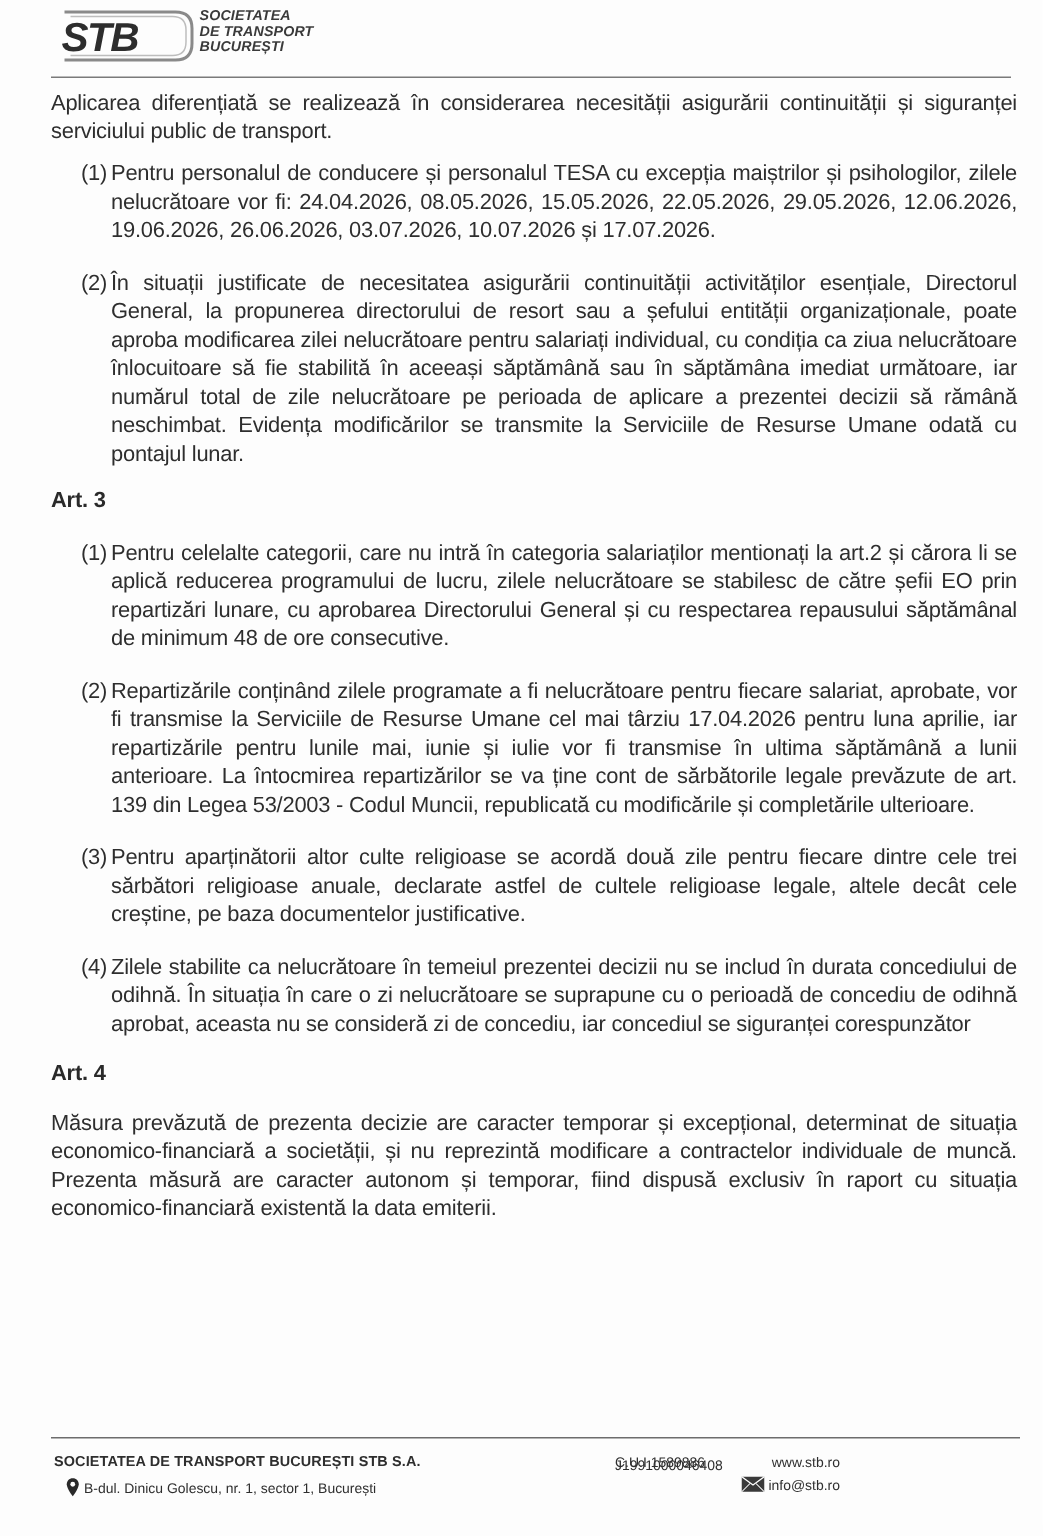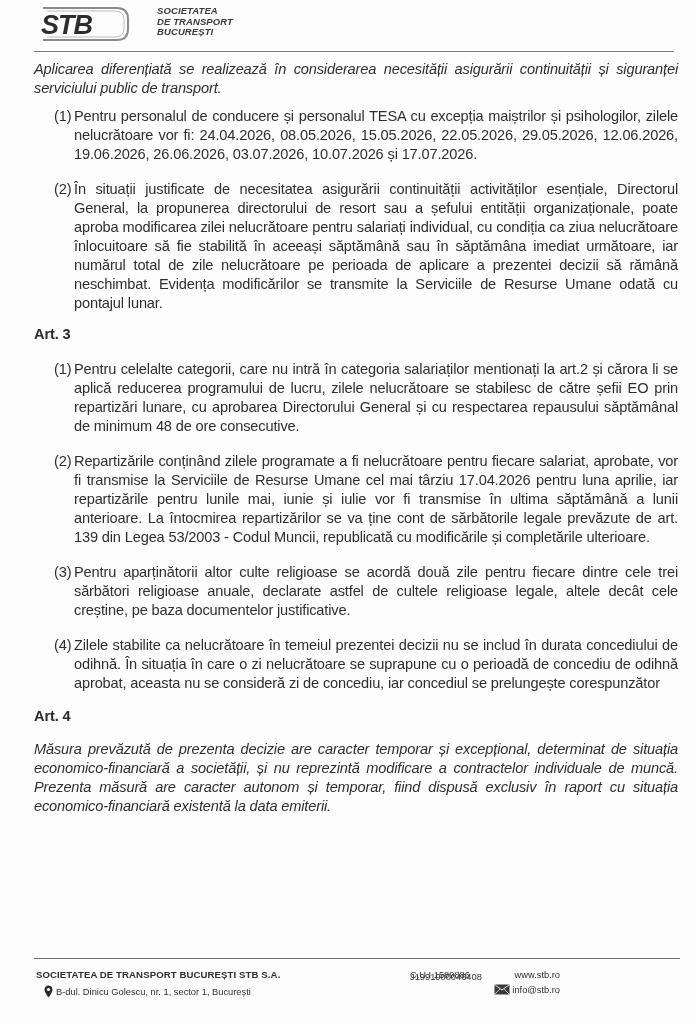--- a/index.html
+++ b/index.html
@@ -34,21 +34,21 @@
       position: absolute;
       left: 133px;
       top: 6px;
       font-size: 9.5px;
       line-height: 10.5px;
       font-weight: bold;
       font-style: italic;
       color: #3a3a3a;
       letter-spacing: 0.1px;
     }
-    .logo-text div { white-space: nowrap; margin-left: 24px; }
+    .logo-text div { white-space: nowrap; }
     .header-rule {
       position: absolute;
       left: 34px;
       top: 51px;
       width: 640px;
       height: 1px;
       background: #7a7a7a;
     }
     .content {
       position: absolute;
@@ -56,21 +56,20 @@
       top: 60px;
       width: 644px;
       font-size: 14.6px;
       line-height: 19px;
       text-align: justify;
       color: #2e2e2e;
       letter-spacing: -0.15px;
     }
     .para {
       margin: 0;
-      font-style: italic;
     }
     .art-title {
       font-weight: bold;
       margin: 0;
       color: #2a2a2a;
     }
     .item {
       position: relative;
       padding-left: 40px;
       margin: 0;
@@ -175,21 +174,21 @@
   <div class="item" style="margin-top:16px;">
     <span class="num">(2)</span>
     <span>Repartizările conținând zilele programate a fi nelucrătoare pentru fiecare salariat, aprobate, vor fi transmise la Serviciile de Resurse Umane cel mai târziu 17.04.2026 pentru luna aprilie, iar repartizările pentru lunile mai, iunie și iulie vor fi transmise în ultima săptămână a lunii anterioare. La întocmirea repartizărilor se va ține cont de sărbătorile legale prevăzute de art. 139 din Legea 53/2003 - Codul Muncii, republicată cu modificările și completările ulterioare.</span>
   </div>
   <div class="item" style="margin-top:16px;">
     <span class="num">(3)</span>
     <span>Pentru aparținătorii altor culte religioase se acordă două zile pentru fiecare dintre cele trei sărbători religioase anuale, declarate astfel de cultele religioase legale, altele decât cele creștine, pe baza documentelor justificative.</span>
   </div>
   <div class="item" style="margin-top:16px;">
     <span class="num">(4)</span>
-    <span>Zilele stabilite ca nelucrătoare în temeiul prezentei decizii nu se includ în durata concediului de odihnă. În situația în care o zi nelucrătoare se suprapune cu o perioadă de concediu de odihnă aprobat, aceasta nu se consideră zi de concediu, iar concediul se prelungește corespunzător</span>
+    <span>Zilele stabilite ca nelucrătoare în temeiul prezentei decizii nu se includ în durata concediului de odihnă. În situația în care o zi nelucrătoare se suprapune cu o perioadă de concediu de odihnă aprobat, aceasta nu se consideră zi de concediu, iar concediul se siguranței corespunzător</span>
   </div>
 
   <p class="art-title" style="margin-top:14px;">Art. 4</p>
   <p class="para" style="margin-top:14px;">Măsura prevăzută de prezenta decizie are caracter temporar și excepțional, determinat de situația economico-financiară a societății, și nu reprezintă modificare a contractelor individuale de muncă. Prezenta măsură are caracter autonom și temporar, fiind dispusă exclusiv în raport cu situația economico-financiară existentă la data emiterii.</p>
 </div>
 
 <div class="footer-rule"></div>
 <div class="footer">
   <div class="f-company">SOCIETATEA DE TRANSPORT BUCUREȘTI STB S.A.</div>
   <div class="f-addr">

